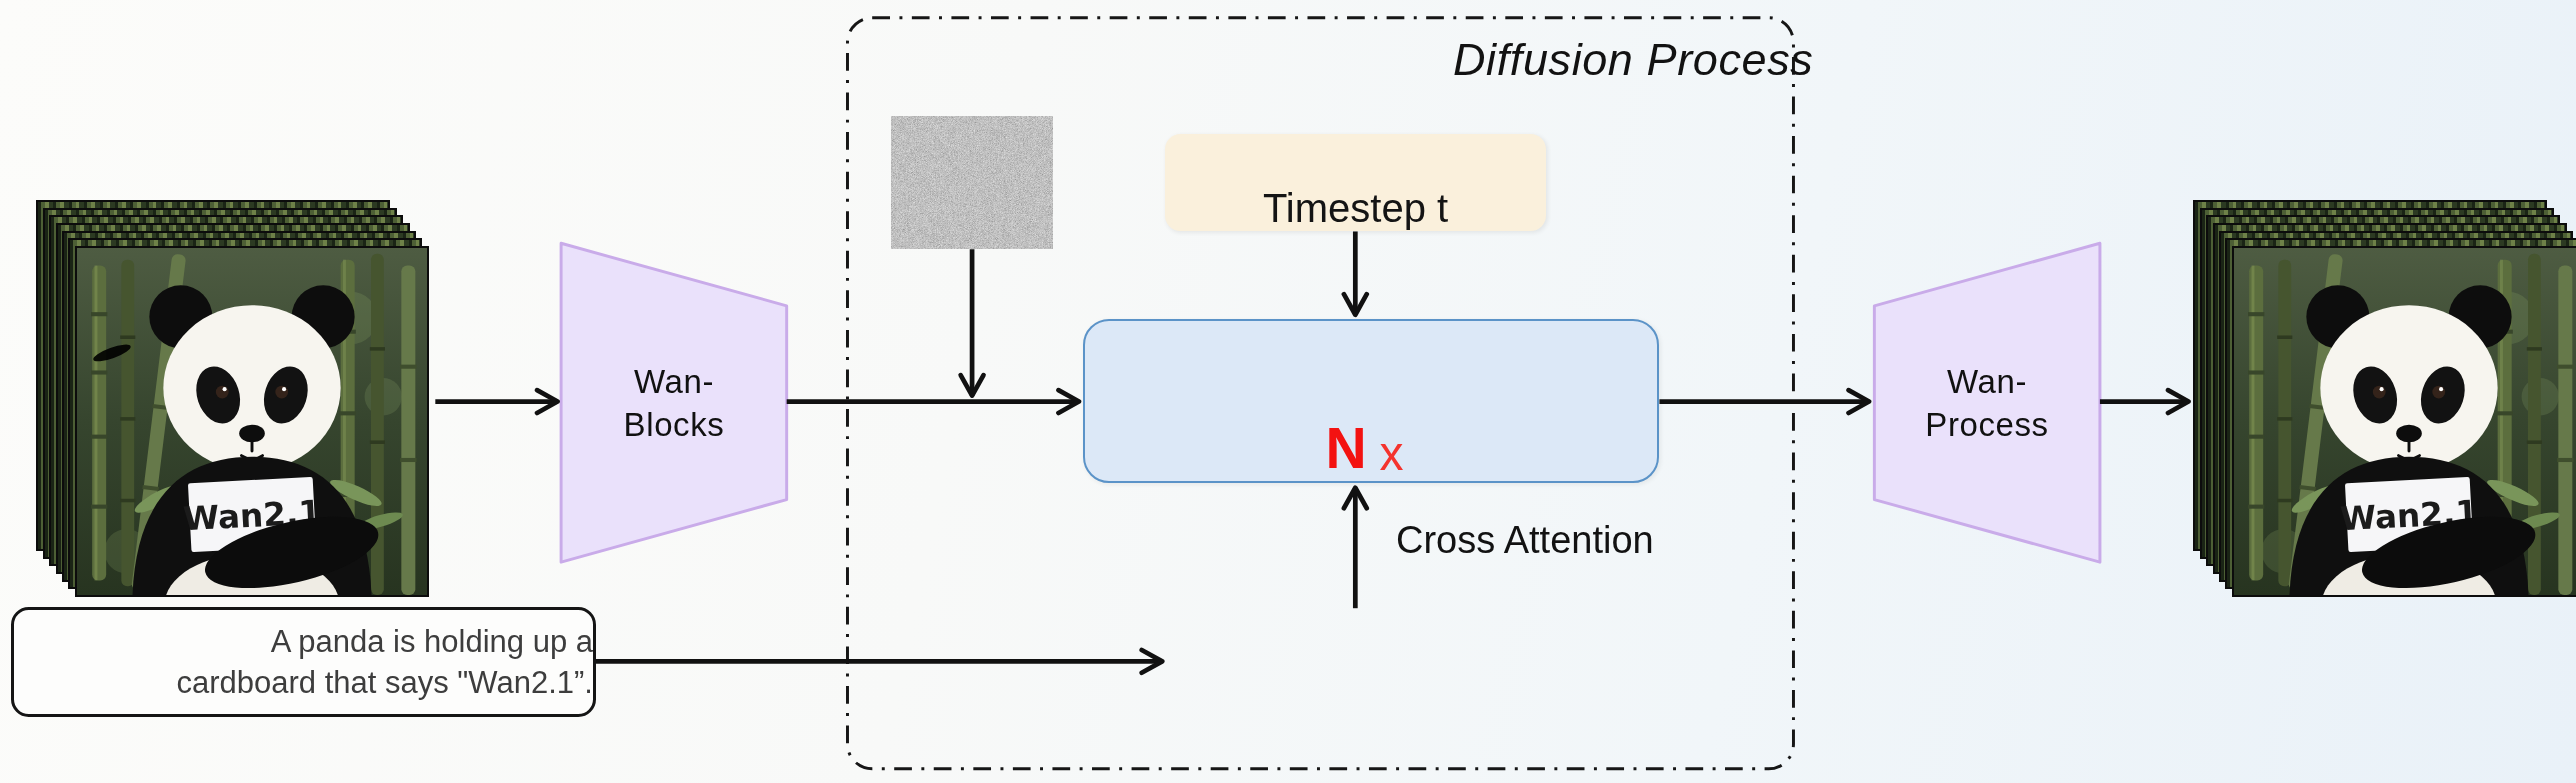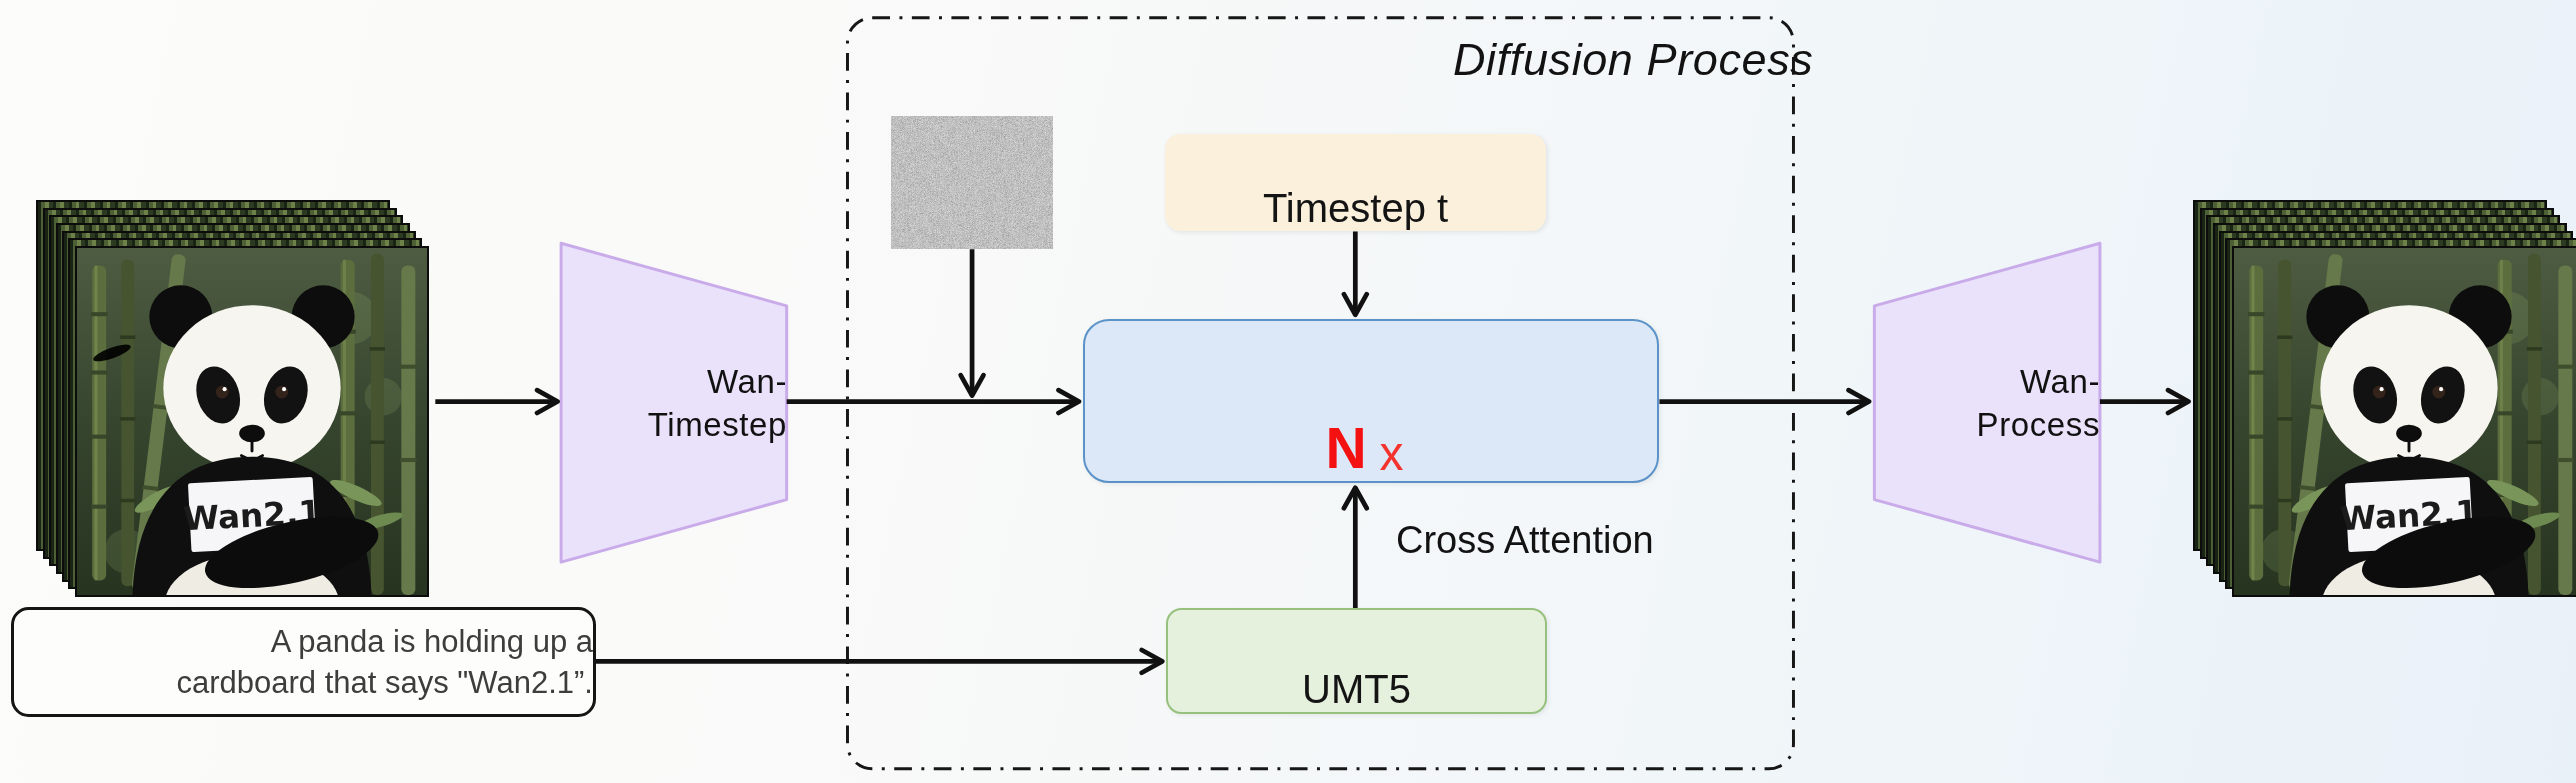--- a/index.html
+++ b/index.html
@@ -38,21 +38,21 @@
     font-size:31px;line-height:41px;flex-direction:column;
   }
   .diffusion-label{
     left:1417px;top:34px;font-size:45px;font-style:italic;color:#121212;
     white-space:nowrap;letter-spacing:0.6px;margin-left:36px;
   }
   .cross-attention-label{
     left:1396px;top:519px;font-size:38px;color:#121212;white-space:nowrap;font-weight:500;
   }
   .trap-label{
-    position:absolute;display:flex;flex-direction:column;align-items:flex-end;justify-content:center;
+    position:absolute;display:flex;flex-direction:column;align-items:center;justify-content:center;
     width:226px;height:319px;top:243px;color:#111;font-size:33px;line-height:43px;letter-spacing:0.6px;
   }
   .trap-label.enc{left:561px;}
   .trap-label.dec{left:1874px;}
   .noise-wrap{left:891px;top:116px;width:162px;height:133px;}
   
   .stack{position:absolute;width:402px;height:402px;}
   .stack.left{left:36px;top:200px;}
   .stack.right{left:2193px;top:200px;}
   .frame{
@@ -270,34 +270,31 @@
 
   <div class="box timestep-box">
     <span>Timestep t</span>
   </div>
 
   <div class="box dit-box">
     <span class="n">N</span>
     <span class="times">x</span>
   </div>
 
-  <div class="box umt5-box">
-    <span>UMT5</span>
-  </div>
 
   <div class="abs cross-attention-label">Cross Attention</div>
 
   <div class="box prompt-box">
     <span>A panda is holding up a</span>
     <span>cardboard that says "Wan2.1”.</span>
   </div>
 
   <div class="trap-label enc">
     <span>Wan-</span>
-    <span>Timestep</span>
+    <span>Blocks</span>
   </div>
   <div class="trap-label dec">
     <span>Wan-</span>
     <span>Process</span>
   </div>
 
 </div>
 
 
 </body></html>

